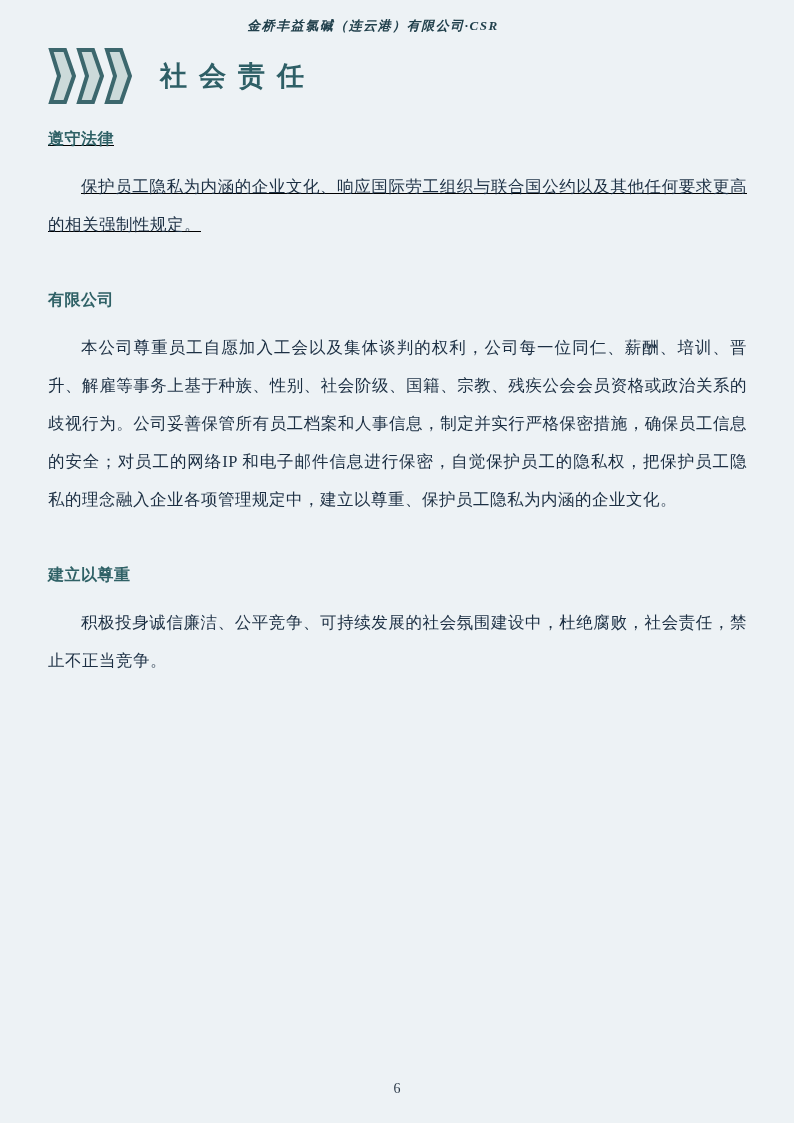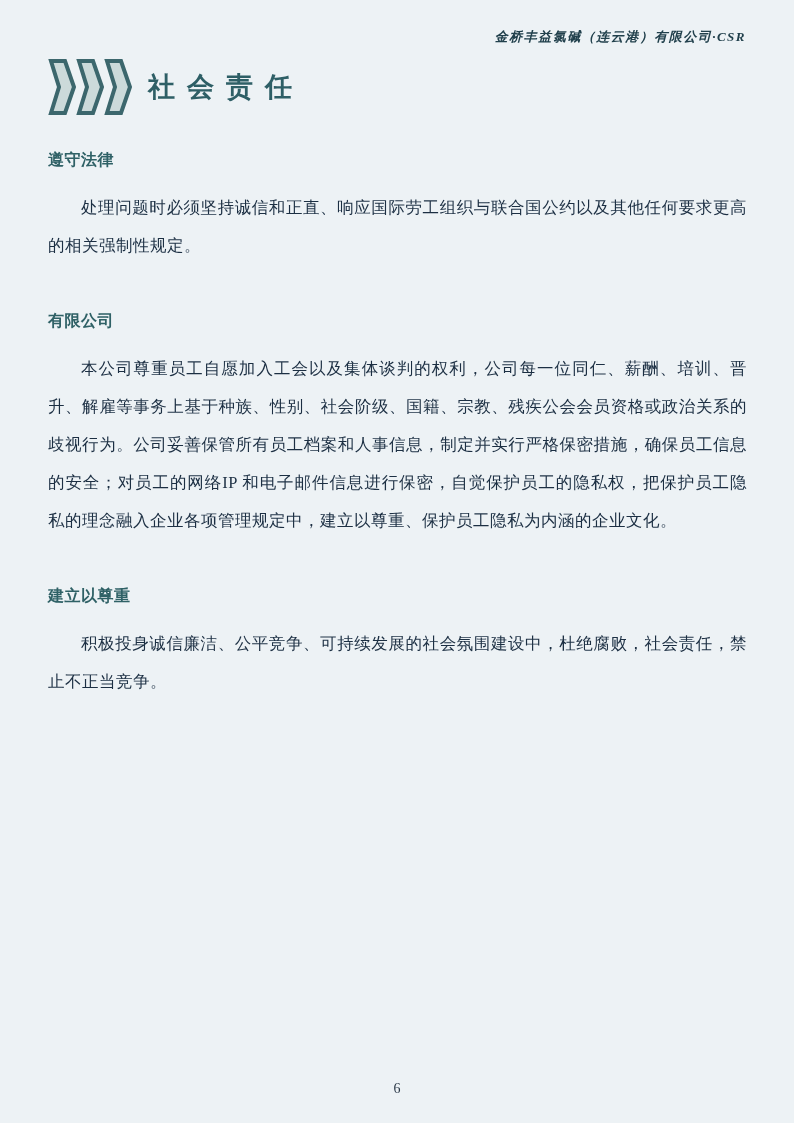--- a/index.html
+++ b/index.html
@@ -7,35 +7,35 @@
   .page {
     position: relative;
     width: 794px;
     height: 1123px;
     margin: 0 auto;
     background: #edf2f5;
     overflow: hidden;
     font-family: "Liberation Serif", "DejaVu Serif", serif;
   }
   .header {
-    padding: 27px 48px 0 0;
-    text-align: right;
+    padding: 16px 48px 0 0;
+    text-align: center;
   }
   .header .company {
     font-family: "Liberation Serif", "DejaVu Serif", serif;
     font-style: italic;
     font-weight: bold;
     font-size: 13px;
     letter-spacing: 1.5px;
     color: #21404c;
   }
   .title-row {
     display: flex;
     align-items: center;
-    gap: 16px;
+    gap: 28px;
     margin: 12px 0 0 48px;
     height: 58px;
   }
   .chevrons { display: block; }
   .chevrons polygon {
     fill: #ccdada;
     stroke: #3c676d;
     stroke-width: 4;
     stroke-linejoin: miter;
   }
@@ -44,21 +44,21 @@
     font-weight: bold;
     font-size: 27px;
     letter-spacing: 12px;
     color: #2e5f66;
     margin: 0;
   }
   .content {
     margin: 0 47px 0 48px;
   }
   .section { margin-top: 46px; }
-  .section.first { margin-top: 34px; }
+  .section.first { margin-top: 24px; text-decoration: underline; }
   .section h2 {
     font-family: "Liberation Sans", "DejaVu Sans", sans-serif;
     font-weight: bold;
     font-size: 16px;
     color: #2f6166;
     margin: 0 0 18px 0;
     letter-spacing: 0.5px;
   }
   .section p {
     margin: 0;
@@ -95,21 +95,21 @@
       <polygon points="31,3 45,3 54,29 45,55 31,55 39,29"></polygon>
       <polygon points="59,3 73,3 82,29 73,55 59,55 67,29"></polygon>
     </svg>
     <h1 class="page-title">社会责任</h1>
   </div>
 
   <div class="content">
 
     <div class="section first">
       <h2>遵守法律</h2>
-      <p>处理问题时必须坚持诚信和正直、响应国际劳工组织与联合国公约以及其他任何要求更高的相关强制性规定。</p>
+      <p>保护员工隐私为内涵的企业文化、响应国际劳工组织与联合国公约以及其他任何要求更高的相关强制性规定。</p>
     </div>
 
     <div class="section">
       <h2>有限公司</h2>
       <p>本公司尊重员工自愿加入工会以及集体谈判的权利，公司每一位同仁、薪酬、培训、晋升、解雇等事务上基于种族、性别、社会阶级、国籍、宗教、残疾公会会员资格或政治关系的歧视行为。公司妥善保管所有员工档案和人事信息，制定并实行严格保密措施，确保员工信息的安全；对员工的网络IP 和电子邮件信息进行保密，自觉保护员工的隐私权，把保护员工隐私的理念融入企业各项管理规定中，建立以尊重、保护员工隐私为内涵的企业文化。</p>
     </div>
 
     <div class="section">
       <h2>建立以尊重</h2>
       <p>积极投身诚信廉洁、公平竞争、可持续发展的社会氛围建设中，杜绝腐败，社会责任，禁止不正当竞争。</p>

